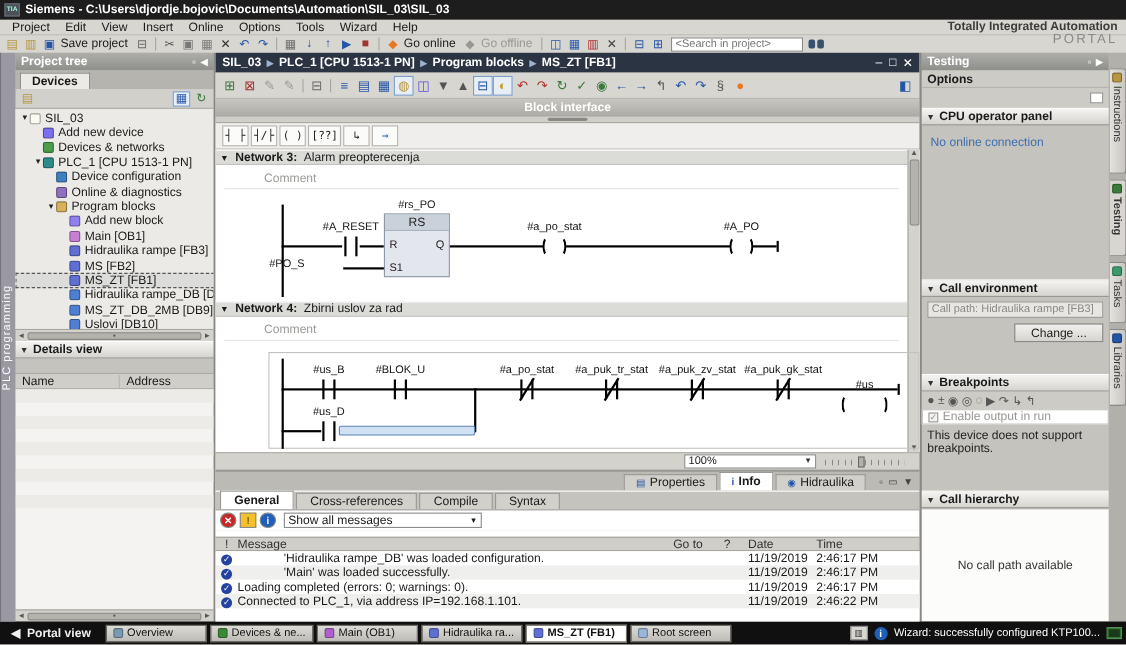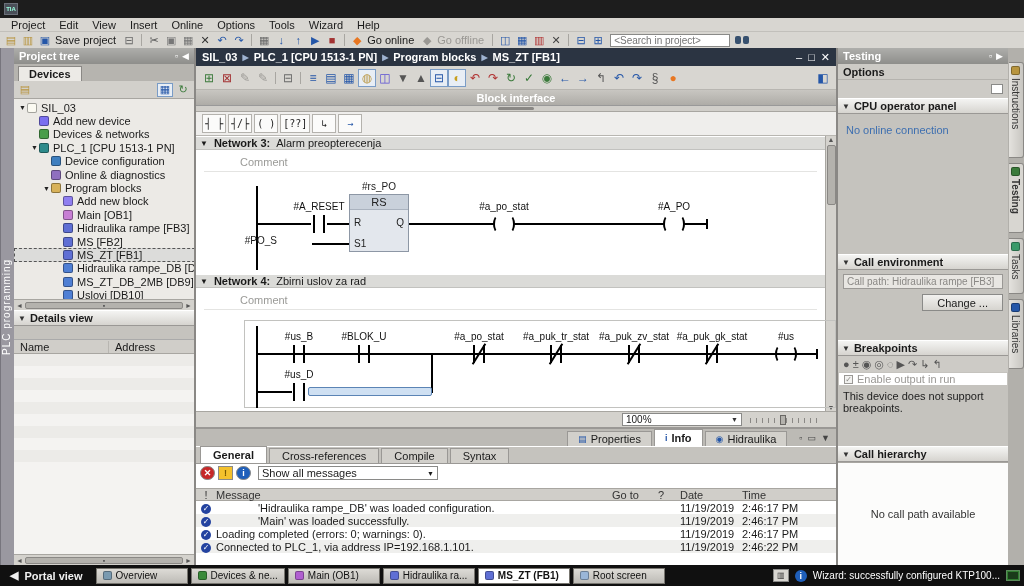--- a/index.html
+++ b/index.html
@@ -146,24 +146,29 @@
   .monitor{width:14px;height:11px;background:#1a3a1a;border:1px solid #5a8a5a;box-shadow:inset 0 0 0 1px #2f7a2f;}
   .savebtn{width:16px;height:13px;background:#d8d6d1;border:1px solid #8a8a88;display:flex;align-items:center;justify-content:center;color:#333;font-size:8px;}
 </style>
 </head>
 <body>
 
 <div id="app">
 
   <div class="titlebar">
     <span class="tia-logo">TIA</span>
+    <span>Siemens - C:\Users\djordje.bojovic\Documents\Automation\SIL_03\SIL_03</span>
   </div>
 
   <div class="menubar">
     <span id="menu-items"><span class="menu-item">Project</span><span class="menu-item">Edit</span><span class="menu-item">View</span><span class="menu-item">Insert</span><span class="menu-item">Online</span><span class="menu-item">Options</span><span class="menu-item">Tools</span><span class="menu-item">Wizard</span><span class="menu-item">Help</span></span>
+    <div class="branding">
+      <div class="b1">Totally Integrated Automation</div>
+      <div class="b2">PORTAL</div>
+    </div>
   </div>
 
   <div class="toolbar" id="main-toolbar">
       <span class="tb-i" style="color: rgb(184, 149, 63);">▤</span>
       <span class="tb-i" style="color: rgb(184, 149, 63);">▥</span>
       <span class="tb-i" style="color: rgb(36, 86, 168);">▣</span>
       <span class="tb-label">Save project</span>
       <span class="tb-i" style="color: rgb(106, 106, 106);">⊟</span>
       <span class="tb-sep"></span>
       <span class="tb-i" style="color: rgb(85, 85, 85);">✂</span>
@@ -472,21 +477,21 @@
                 <span class="cbar l"></span>
                 <span class="cbar r"></span>
                 <span class="cslash"></span>
               </div>
               <div class="lad-el" style="left: 508px; top: 38px;">
                 <span class="lbl">#a_puk_gk_stat</span>
                 <span class="cbar l"></span>
                 <span class="cbar r"></span>
                 <span class="cslash"></span>
               </div>
-              <div class="lad-el coil" style="left: 582px; top: 38px; width: 20px;">
+              <div class="lad-el coil" style="left: 582px; top: 52px; width: 40px;">
                 <span class="lbl">#us</span>
                 <span class="arcL"></span>
                 <span class="arcR"></span>
               </div>
               <div class="endtick" style="left: 612px; top: 33px;"></div>
               <div class="vwire" style="left: 227px; top: 37px; height: 40px;"></div>
               <div class="wire" style="left: 52px; top: 75px; width: 36px;"></div>
               <div class="lad-el" style="left: 95px; top: 76px;">
                 <span class="lbl">#us_D</span>
                 <span class="cbar l"></span>

